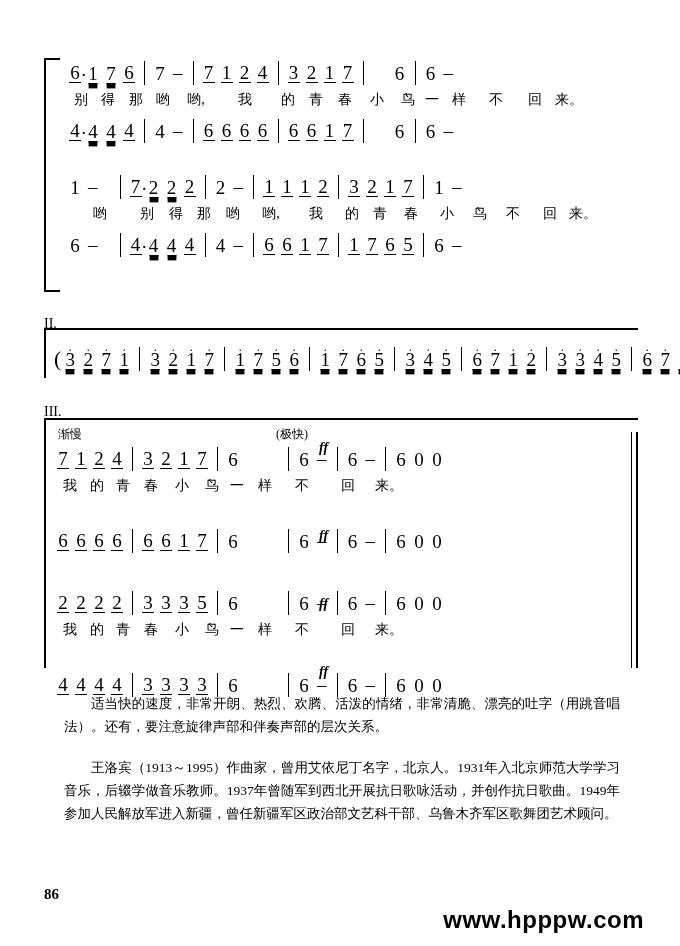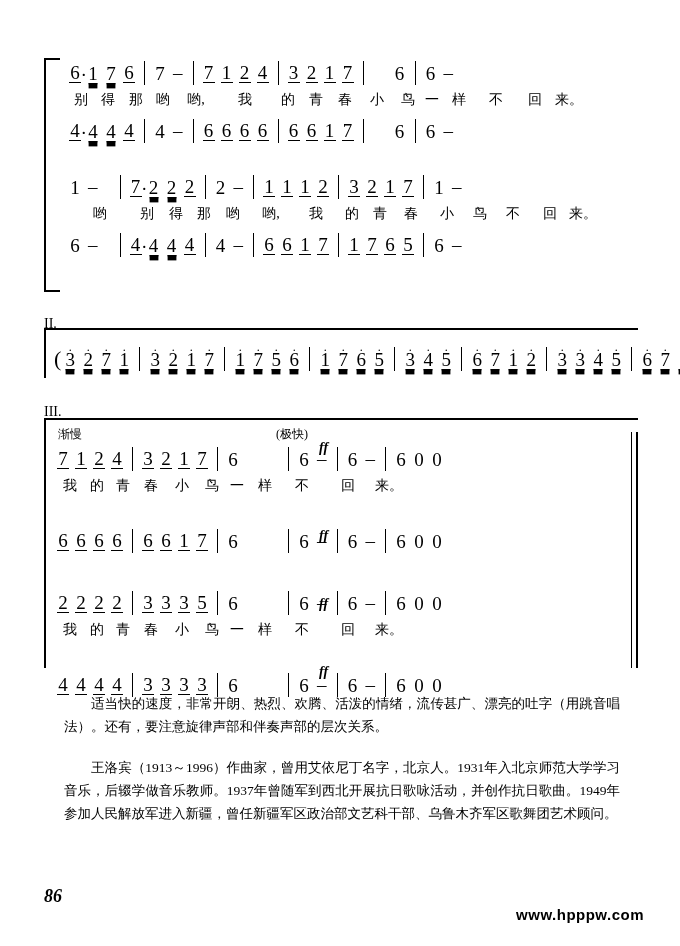--- a/index.html
+++ b/index.html
@@ -37,22 +37,22 @@
   .lyr span{display:inline-block;text-align:center;}
 
   
   .secnum{position:absolute;font-size:14px;font-family:"Liberation Serif",serif;}
 
   
   .para{
     position:absolute;font-size:13.5px;line-height:23px;text-align:justify;
     font-family:"Liberation Serif", serif;
   }
-  .pageno{position:absolute;left:44px;top:886px;font-size:18px;font-weight:bold;font-style:italic;}
-  .wmk{position:absolute;right:36px;top:906px;font-size:15px;font-weight:bold;
+  .pageno{position:absolute;left:44px;top:886px;font-size:15px;font-weight:bold;}
+  .wmk{position:absolute;right:36px;top:906px;font-size:24px;font-weight:bold;
        font-family:"Liberation Sans", sans-serif;letter-spacing:.5px;}
 
   .tempo{position:absolute;font-size:12px;}
   .dyn{position:absolute;font-size:14px;font-style:italic;font-weight:bold;margin-left:25px;}
 </style>
 </head>
 <body>
 
 <div class="page">
 
@@ -377,20 +377,20 @@
       <span class="barline"></span>
       <span class="note">6</span>
       <span class="dash">–</span>
       <span class="barline"></span>
       <span class="note">6</span>
       <span class="note">0</span>
       <span class="note">0</span>
     </div>
   </div>
 
-  <div class="para" style="left:64px;top:692px;width:556px;text-indent:27px;">适当快的速度，非常开朗、热烈、欢腾、活泼的情绪，流传甚广、漂亮的吐字（用跳音唱法）。还有，要注意旋律声部和伴奏声部的层次关系。</div>
-
-  <div class="para" style="left:64px;top:756px;width:556px;text-indent:27px;">王洛宾（1913～1996）作曲家，曾用艾依尼丁名字，北京人。1931年入北京师范大学学习音乐，后辍学做音乐教师。1937年曾随军到西北开展抗日歌咏活动，并创作抗日歌曲。1949年参加人民解放军进入新疆，曾任新疆军区政治部文艺科干部、乌鲁木齐军区歌舞团艺术顾问。</div>
+  <div class="para" style="left:64px;top:692px;width:556px;text-indent:27px;">适当快的速度，非常开朗、热烈、欢腾、活泼的情绪，非常清脆、漂亮的吐字（用跳音唱法）。还有，要注意旋律声部和伴奏声部的层次关系。</div>
+
+  <div class="para" style="left:64px;top:756px;width:556px;text-indent:27px;">王洛宾（1913～1995）作曲家，曾用艾依尼丁名字，北京人。1931年入北京师范大学学习音乐，后辍学做音乐教师。1937年曾随军到西北开展抗日歌咏活动，并创作抗日歌曲。1949年参加人民解放军进入新疆，曾任新疆军区政治部文艺科干部、乌鲁木齐军区歌舞团艺术顾问。</div>
 
 
   <div class="pageno">86</div>
   <div class="wmk">www.hpppw.com</div>
 </div>
 
 </body></html>

